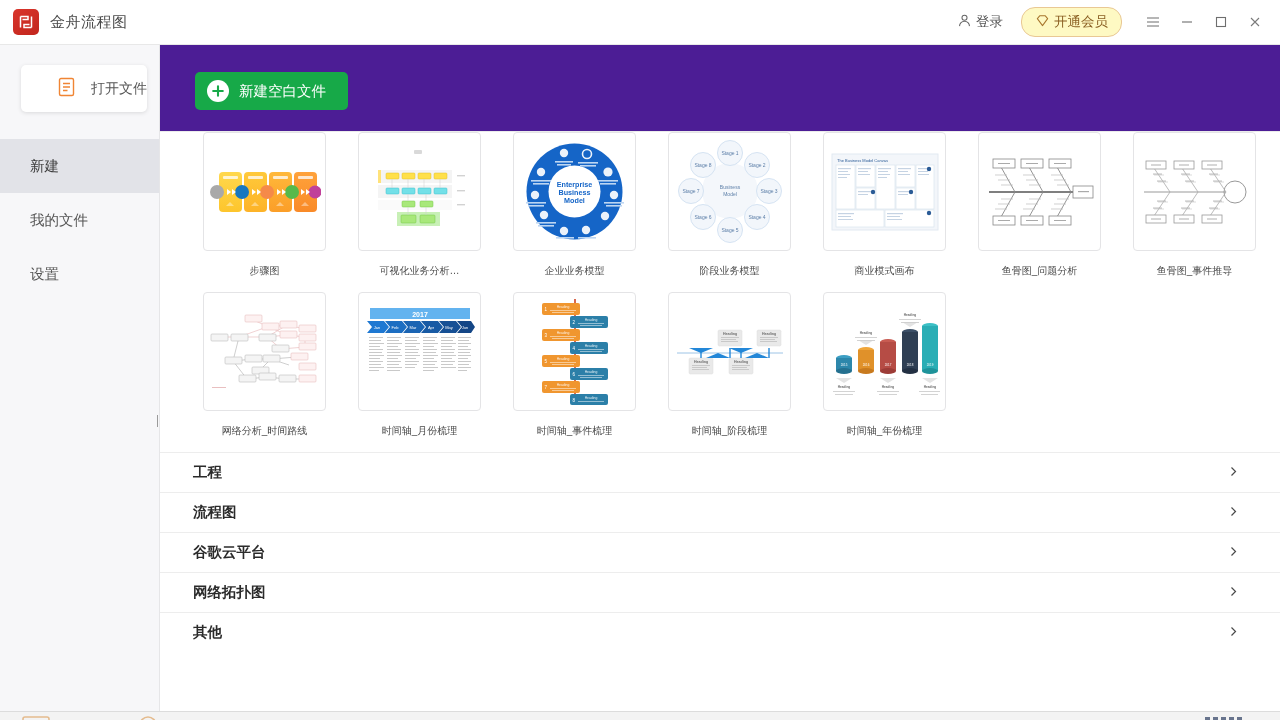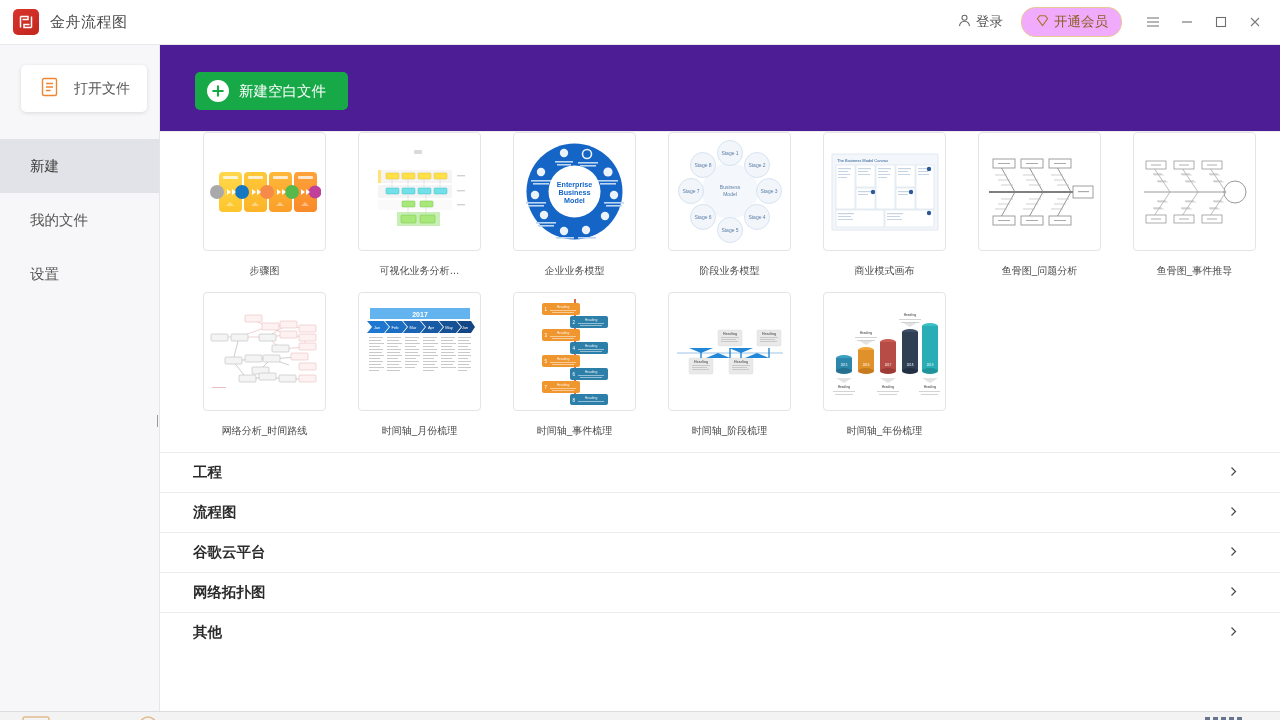--- a/index.html
+++ b/index.html
@@ -20,41 +20,41 @@
   .logo {
     width:26px; height:26px; border-radius:5px;
     background:linear-gradient(145deg,#d9352c,#c2261d);
     display:flex; align-items:center; justify-content:center; flex:none;
   }
   .app-title { margin-left:11px; font-size:15px; color:#4a4a4a; letter-spacing:.5px;}
   .tb-right { margin-left:auto; display:flex; align-items:center; padding-right:8px; height:100%;}
   .login { display:flex; align-items:center; gap:4px; color:#555; font-size:13.5px; cursor:pointer; padding:4px 6px;}
   .vip {
     display:flex; align-items:center; gap:4px;
-    background:#f0abfc; color:#8a5f22; font-size:13.5px;
+    background:#fef9c3; color:#8a5f22; font-size:13.5px;
     border-radius:14px; padding:5px 13px; margin-left:12px; cursor:pointer;
     border:1px solid #e9c894;
   }
   .winbtn { width:34px; height:45px; display:flex; align-items:center; justify-content:center; cursor:pointer; color:#7a7a7a;}
   .hamb { margin-left:14px; }
 
   
   .body { display:flex; height:675px; }
 
   
   .sidebar {
     width:160px; flex:none; background:#f7f7f9;
     border-right:1px solid #e6e6e8; position:relative;
     display:flex; flex-direction:column;
   }
   .open-file {
     margin:20px 12px 0 21px; height:47px; background:#fff;
     border-radius:5px; box-shadow:0 1px 4px rgba(0,0,0,.12);
     display:flex; align-items:center; gap:15px; padding-left:19px;
-    cursor:pointer; font-size:14px; color:#555;
+    cursor:pointer; font-size:14px; color:#555;justify-content:flex-end;
   }
   .nav { margin-top:27px; }
   .nav-item {
     height:54px; display:flex; align-items:center; padding-left:30px;
     font-size:14.5px; color:#555; cursor:pointer;
   }
   .nav-item.active { background:#e2e3e8; color:#3d3d3d; }
   .drag-handle {
     position:absolute; right:-2px; top:368px; width:5px; height:16px;
     display:flex; gap:2px; align-items:center; justify-content:center; cursor:col-resize;

